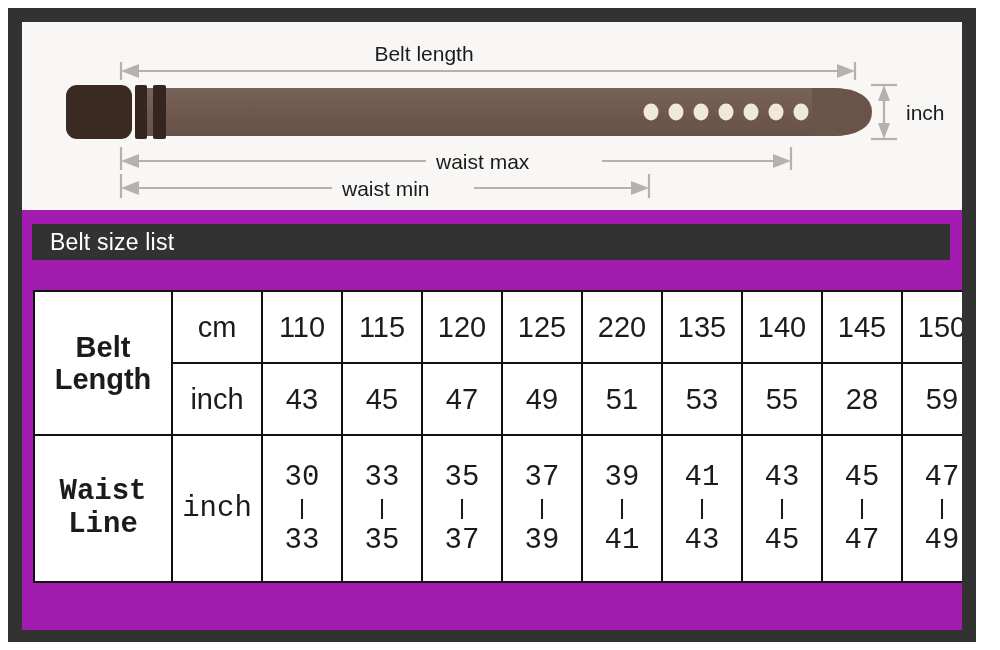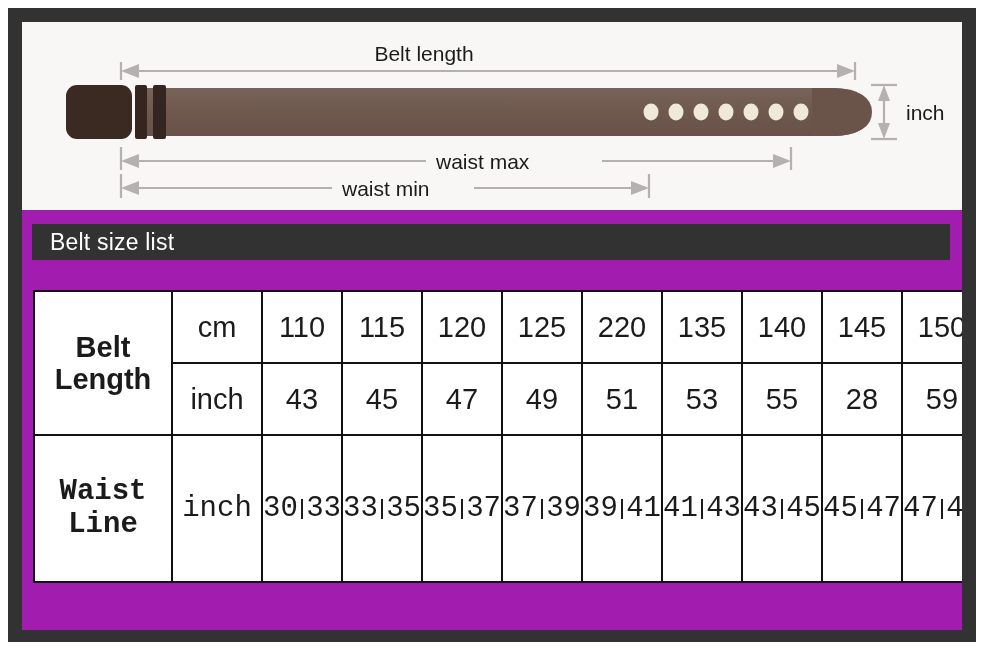--- a/index.html
+++ b/index.html
@@ -110,21 +110,21 @@
     font-weight: normal;
     font-size: 29px;
     width: 88px;
   }
   td.val { width: 78px; }
   tr.r-cm td, tr.r-inch td { height: 70px; }
   tr.r-waist td { height: 145px; font-family: Liberation Mono, monospace; }
 
   .range {
     display: flex;
-    flex-direction: row;
+    flex-direction: column;
     align-items: center;
     justify-content: space-between;
     line-height: 1;
   }
   .range .num { font-size: 29px; }
   .range .dash {
     width: 2px;
     height: 20px;
     background: #1b1b1b;
     margin: 7px 0;

